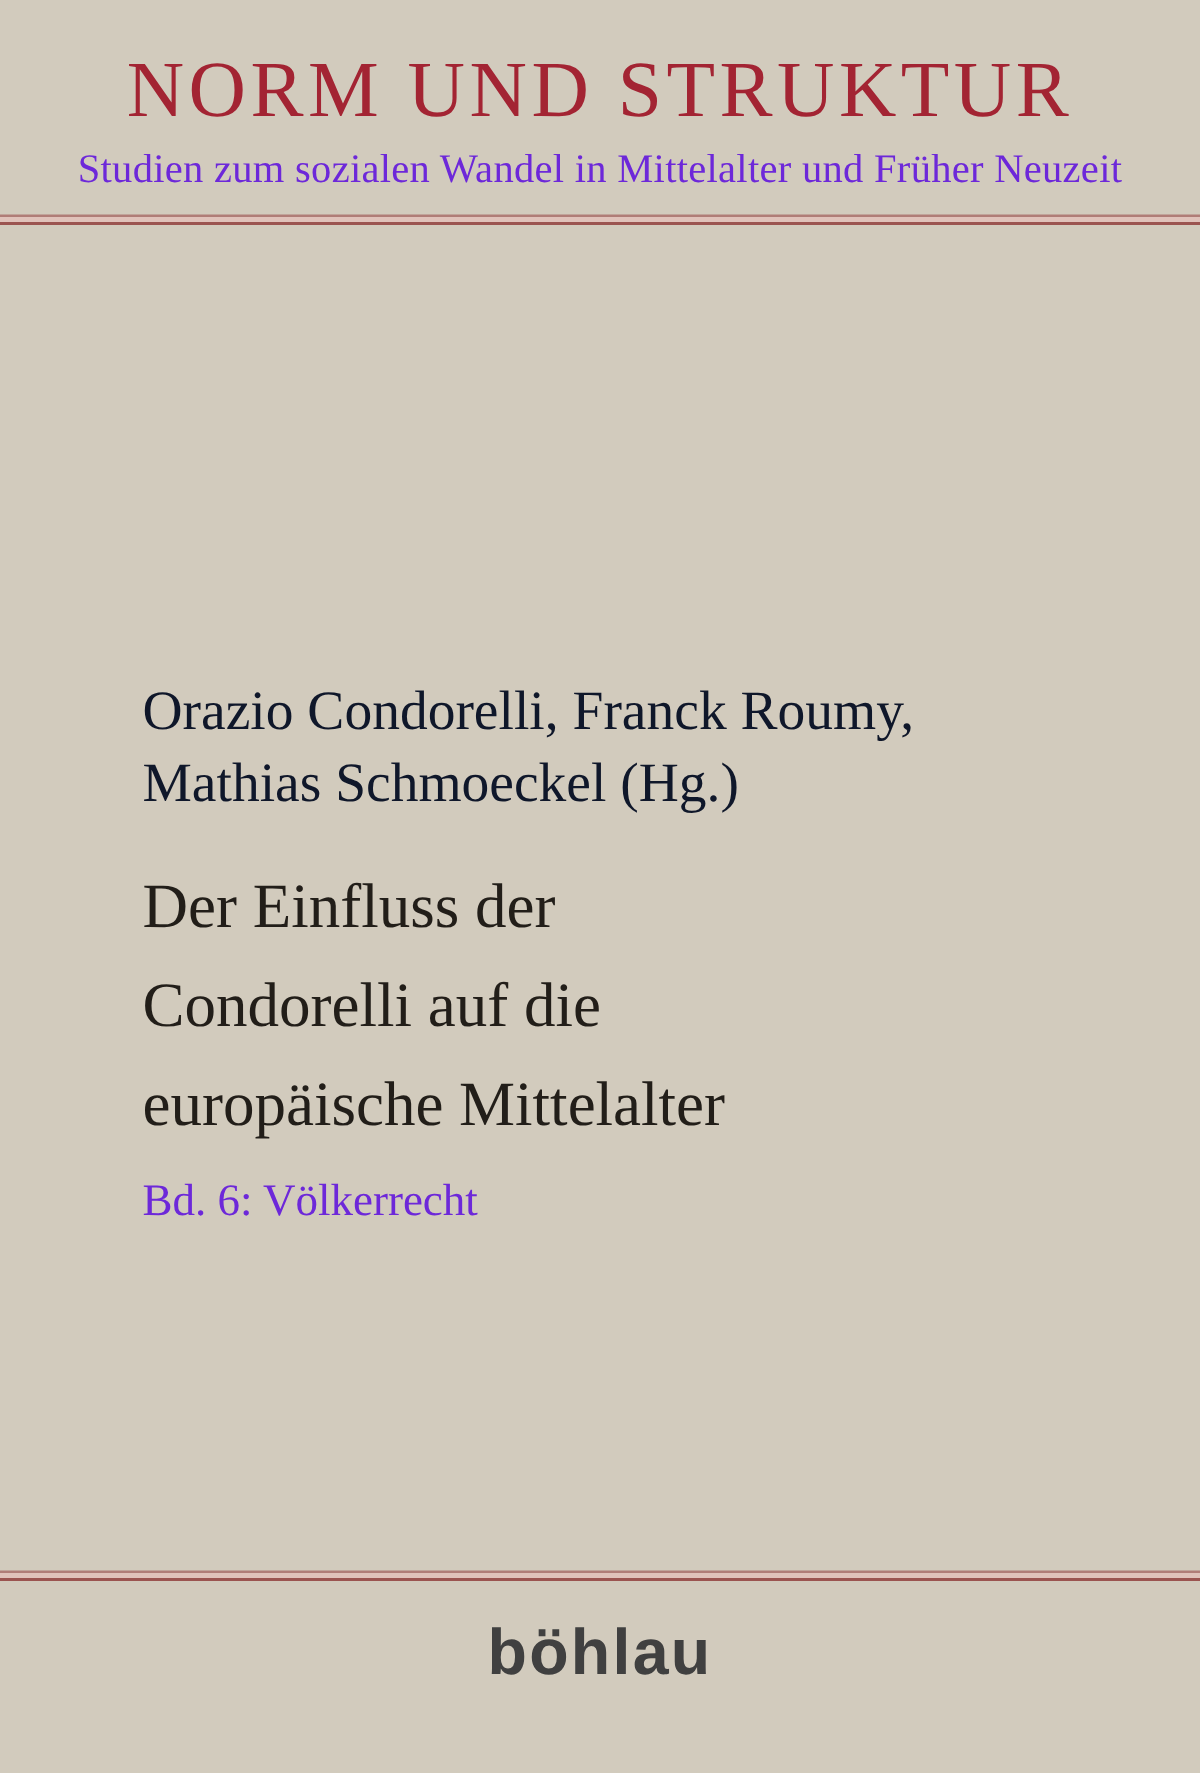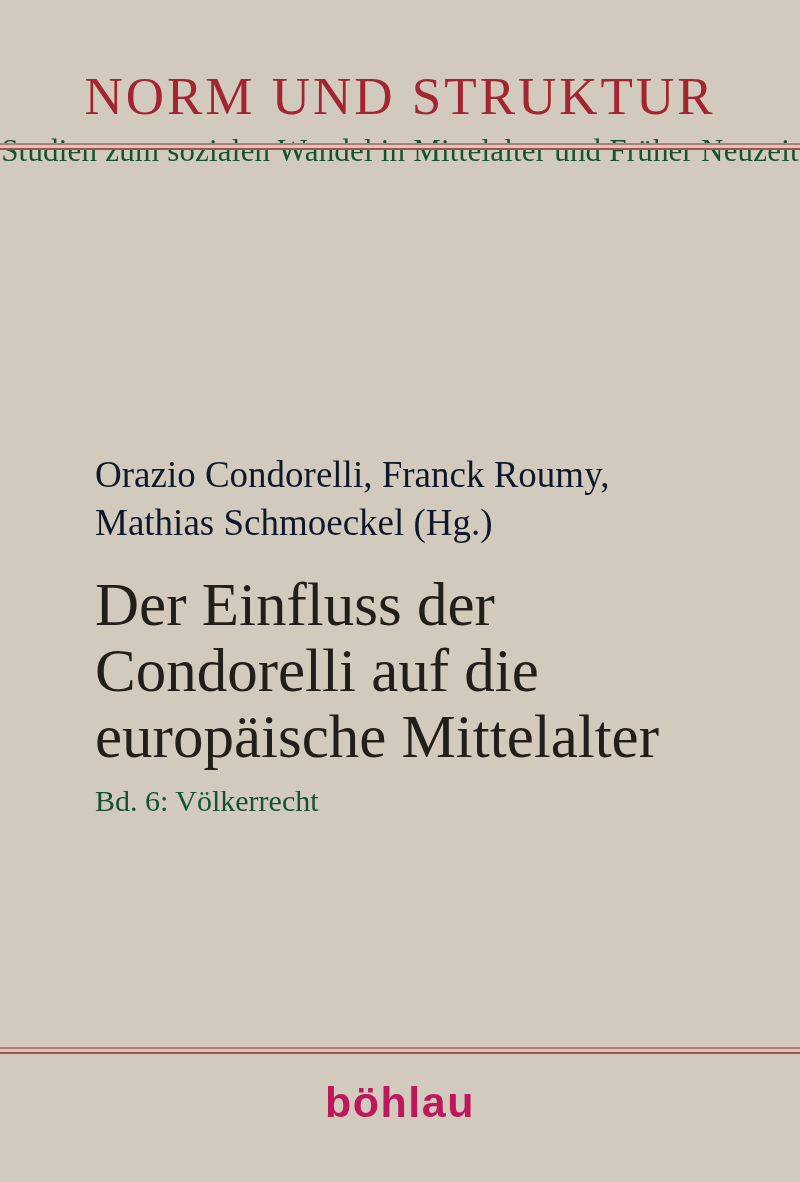--- a/index.html
+++ b/index.html
@@ -16,37 +16,36 @@
     overflow: hidden;
     font-family: "Liberation Serif", "DejaVu Serif", serif;
   }
   
   .series-header {
     position: absolute;
     top: 34px;
     left: 0;
     width: 100%;
     text-align: center;
-    margin-top: 36px;
   }
   .series-title {
     margin: 0;
     font-size: 53px;
     font-weight: 400;
     letter-spacing: 3px;
     line-height: 1.0;
     color: #a32433;
     white-space: nowrap;
   }
   .series-subtitle {
     margin: 10px 0 0 0;
-    font-size: 31px;
+    font-size: 27px;
     font-weight: 400;
     letter-spacing: 0.2px;
-    color: #14532d;
+    color: #6d28d9;
     white-space: nowrap;
     text-align: center;
   }
   
   .rule {
     position: absolute;
     left: 0;
     width: 100%;
     height: 7px;
     background: linear-gradient(
@@ -65,46 +64,46 @@
     top: 451px;
     font-size: 37px;
     line-height: 48px;
     color: #0f172a;
   }
   
   .book-title {
     position: absolute;
     left: 95px;
     top: 572px;
-    font-size: 61px;
+    font-size: 42px;
     line-height: 66px;
     font-weight: 400;
     color: #221e19;
   }
   
   .volume {
     position: absolute;
     left: 95px;
     top: 783px;
     font-size: 30px;
     line-height: 36px;
-    color: #14532d;
+    color: #6d28d9;
   }
   
   .publisher {
     position: absolute;
     top: 1078px;
     left: 0;
     width: 100%;
     text-align: center;
     font-family: "Liberation Sans", "DejaVu Sans", sans-serif;
     font-size: 43px;
     font-weight: 700;
     letter-spacing: 1.5px;
-    color: #be185d;
+    color: #404040;
   }
   .line { display: block; }
 </style>
 </head>
 <body>
 
 <div class="cover">
 
   <div class="series-header">
     <h1 class="series-title">NORM UND STRUKTUR</h1>

